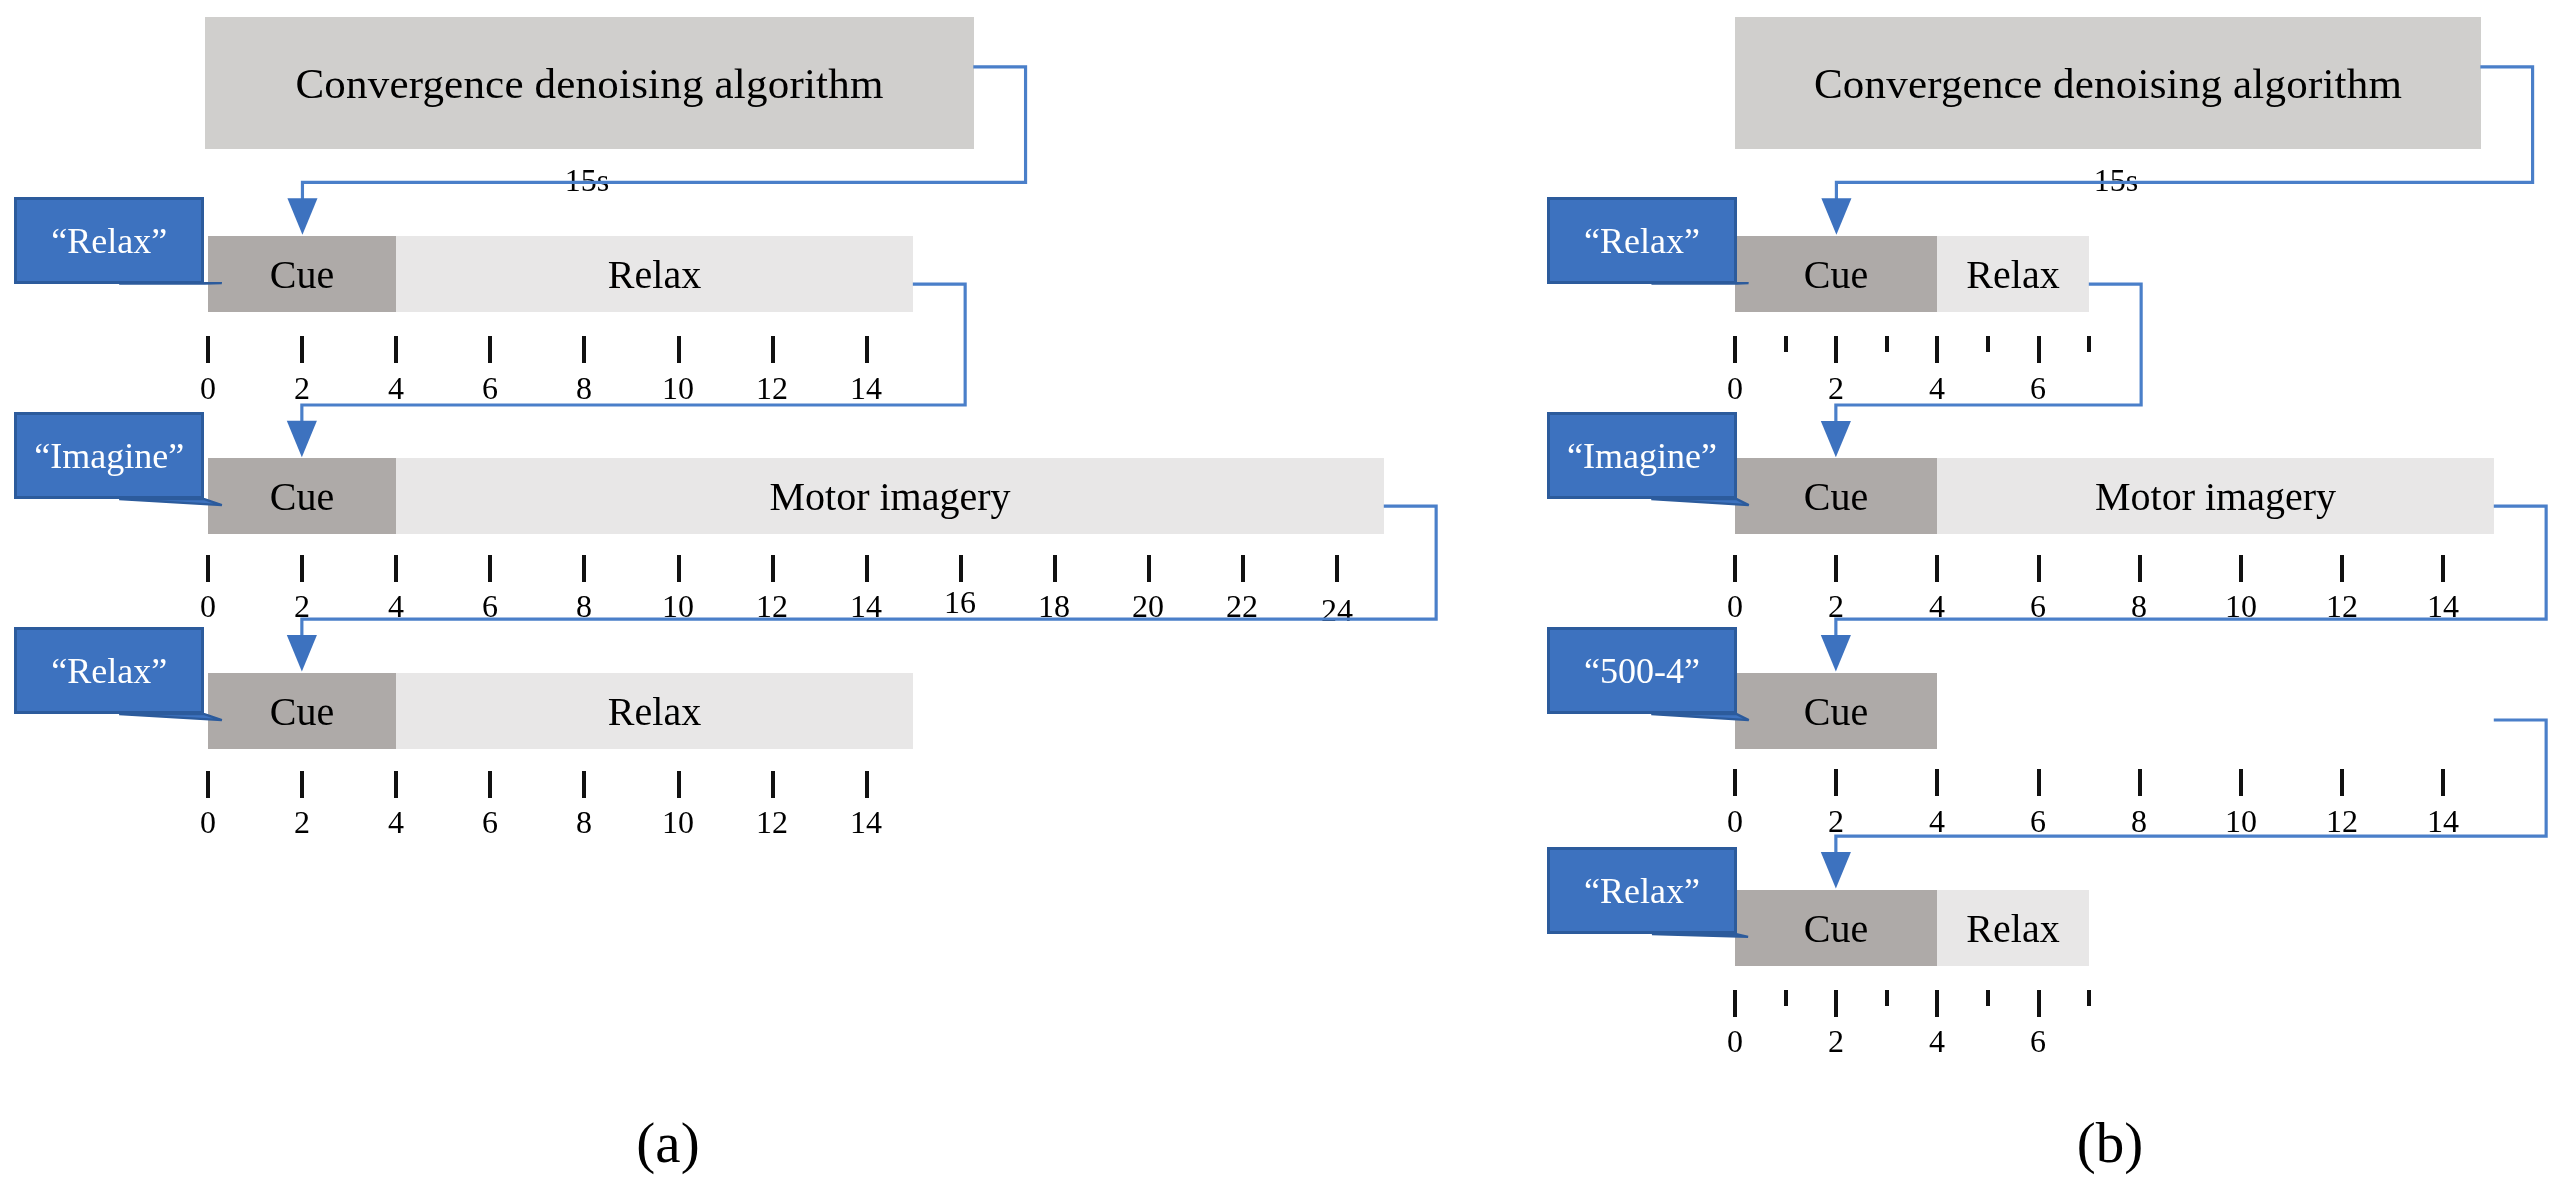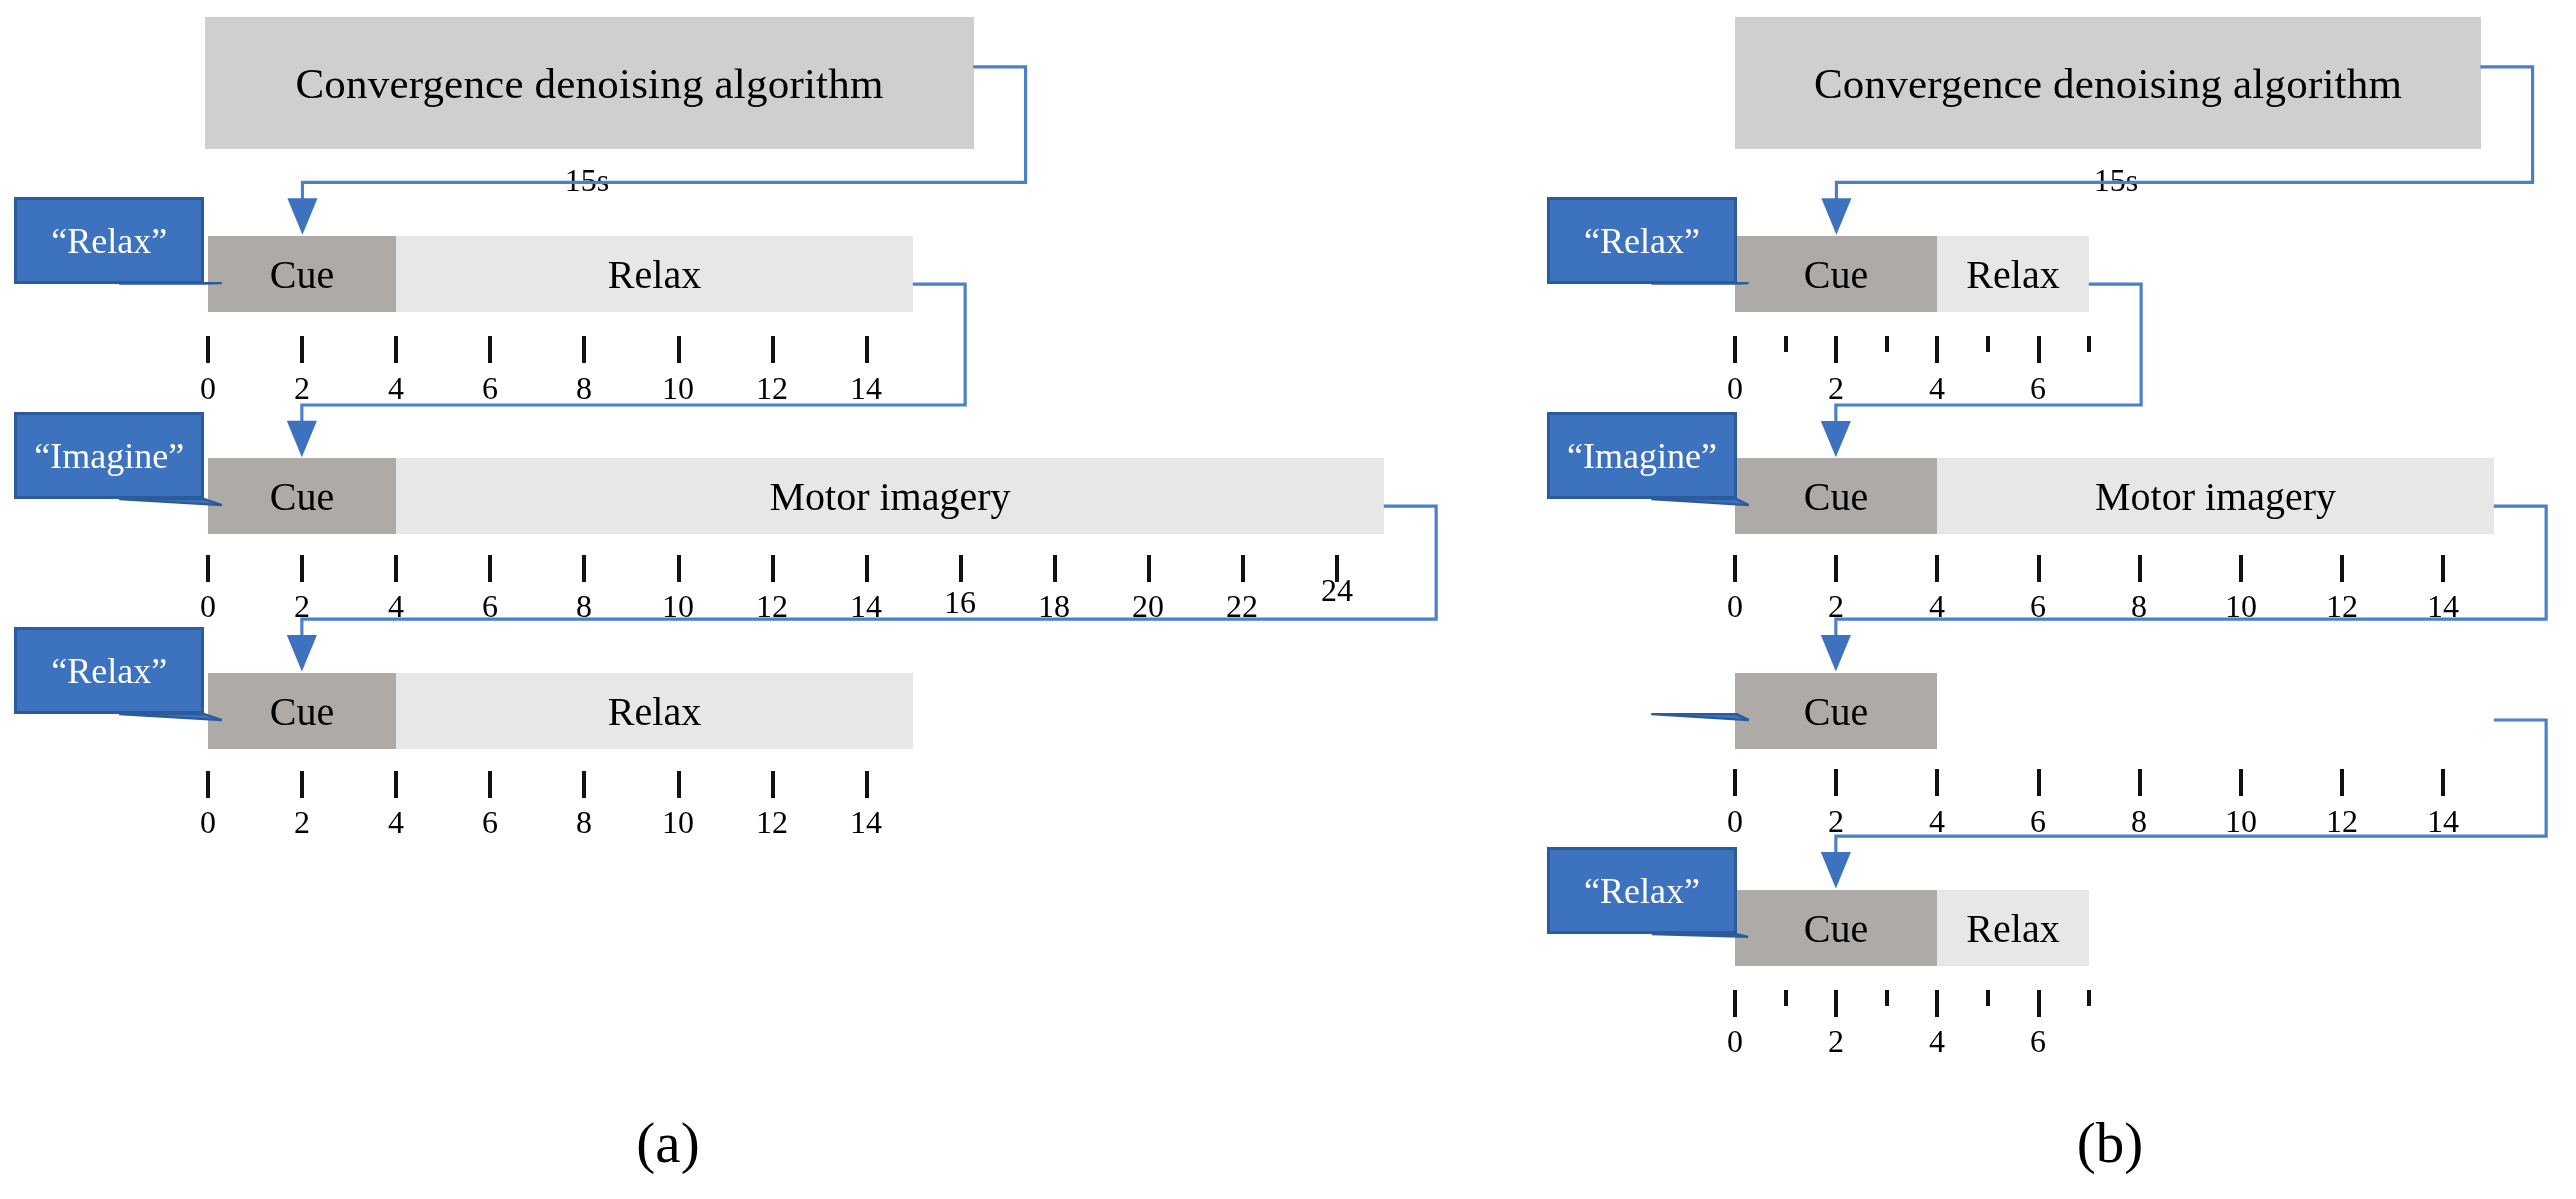--- a/index.html
+++ b/index.html
@@ -169,21 +169,21 @@
     <div class="tlabel" style="left: 396px; top: 588px;">4</div>
     <div class="tlabel" style="left: 490px; top: 588px;">6</div>
     <div class="tlabel" style="left: 584px; top: 588px;">8</div>
     <div class="tlabel" style="left: 678px; top: 588px;">10</div>
     <div class="tlabel" style="left: 772px; top: 588px;">12</div>
     <div class="tlabel" style="left: 866px; top: 588px;">14</div>
     <div class="tlabel" style="left: 960px; top: 584px;">16</div>
     <div class="tlabel" style="left: 1054px; top: 588px;">18</div>
     <div class="tlabel" style="left: 1148px; top: 588px;">20</div>
     <div class="tlabel" style="left: 1242px; top: 588px;">22</div>
-    <div class="tlabel" style="left: 1337px; top: 572px;">24</div>
+    <div class="tlabel" style="left: 1337px; top: 592px;">24</div>
     <div class="bubble" style="left: 14.3px; top: 412px; width: 190px; height: 87px; background: rgb(61, 114, 191); border-color: rgb(44, 91, 156);">
       <span>“Imagine”</span>
     </div>
     <svg class="bubble-tail" width="109" height="12.3" style="left: 116px; top: 496px;" viewBox="0 0 138 15.5156">
       <polygon points="4,4 112,4 134,11.519999999999982" fill="#3d72bf" stroke="#2c5b9c" stroke-width="3"></polygon>
     </svg>
     <div class="seg seg-cue" style="left: 208px; top: 673px; width: 188px; height: 76px; background: rgb(174, 170, 168);">
       <span>Cue</span>
     </div>
     <div class="seg seg-task" style="left: 396px; top: 673px; width: 517px; height: 76px; background: rgb(232, 231, 231);">
@@ -292,20 +292,23 @@
     <div class="tick major" style="left: 2340px; top: 769px; background: rgb(17, 17, 17);"></div>
     <div class="tick major" style="left: 2441px; top: 769px; background: rgb(17, 17, 17);"></div>
     <div class="tlabel" style="left: 1735px; top: 803px;">0</div>
     <div class="tlabel" style="left: 1836px; top: 803px;">2</div>
     <div class="tlabel" style="left: 1937px; top: 803px;">4</div>
     <div class="tlabel" style="left: 2038px; top: 803px;">6</div>
     <div class="tlabel" style="left: 2139px; top: 803px;">8</div>
     <div class="tlabel" style="left: 2241px; top: 803px;">10</div>
     <div class="tlabel" style="left: 2342px; top: 803px;">12</div>
     <div class="tlabel" style="left: 2443px; top: 803px;">14</div>
+    <div class="bubble" style="left: 1547px; top: 627px; width: 190px; height: 87px; background: rgb(61, 114, 191); border-color: rgb(44, 91, 156);">
+      <span>“500-4”</span>
+    </div>
     <svg class="bubble-tail" width="104" height="12.3" style="left: 1648px; top: 711px;" viewBox="0 0 131 15.5156">
       <polygon points="4,4 112,4 127,11.519999999999982" fill="#3d72bf" stroke="#2c5b9c" stroke-width="3"></polygon>
     </svg>
     <div class="seg seg-cue" style="left: 1735px; top: 890px; width: 202px; height: 76px; background: rgb(174, 170, 168);">
       <span>Cue</span>
     </div>
     <div class="seg seg-task" style="left: 1937px; top: 890px; width: 152px; height: 76px; background: rgb(232, 231, 231);">
       <span>Relax</span>
     </div>
     <div class="tick major" style="left: 1733px; top: 990px; background: rgb(17, 17, 17);"></div>

